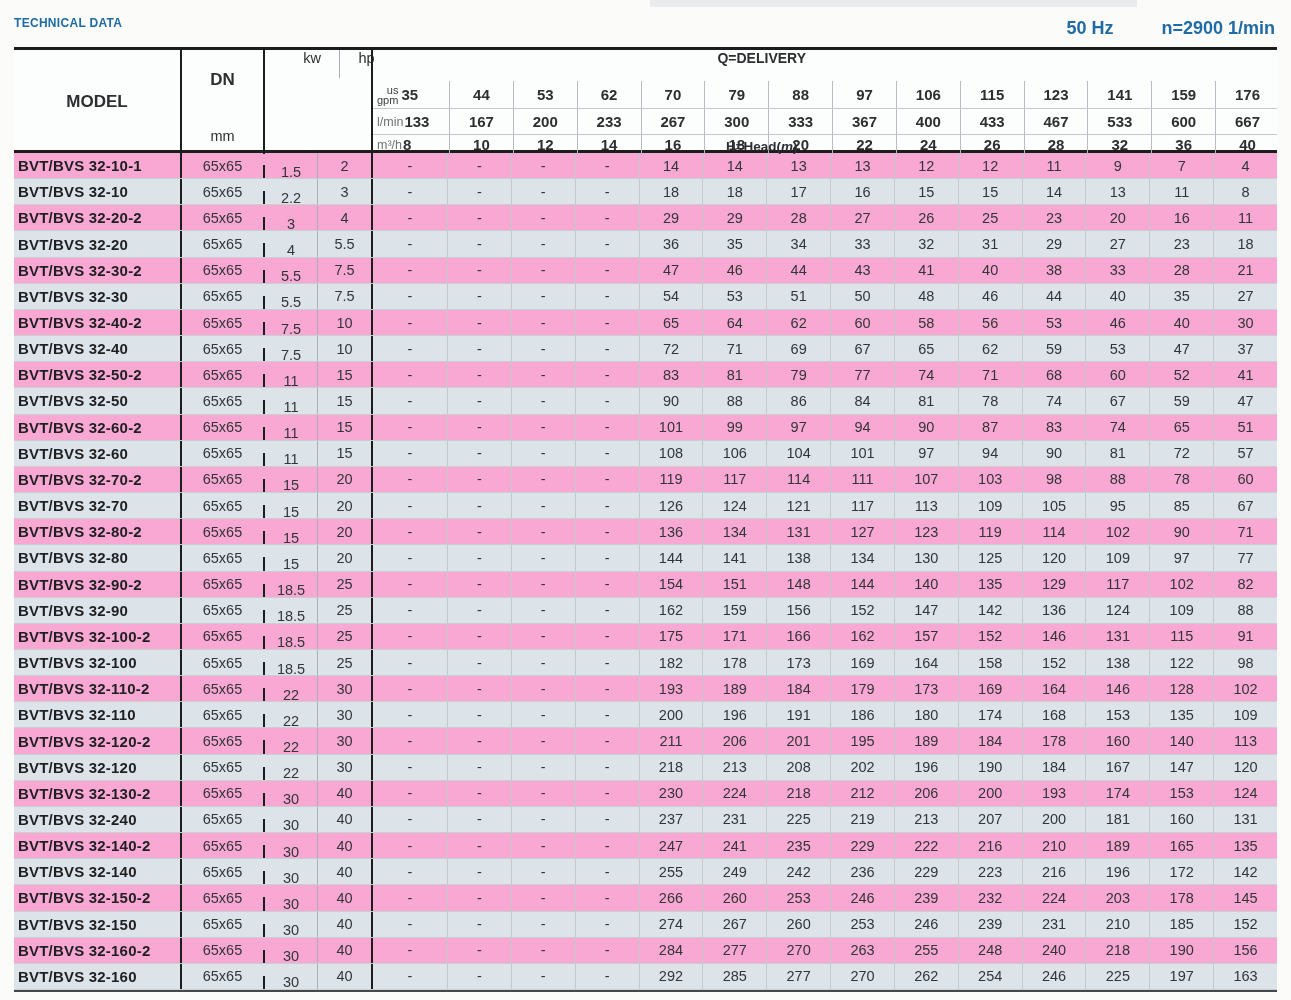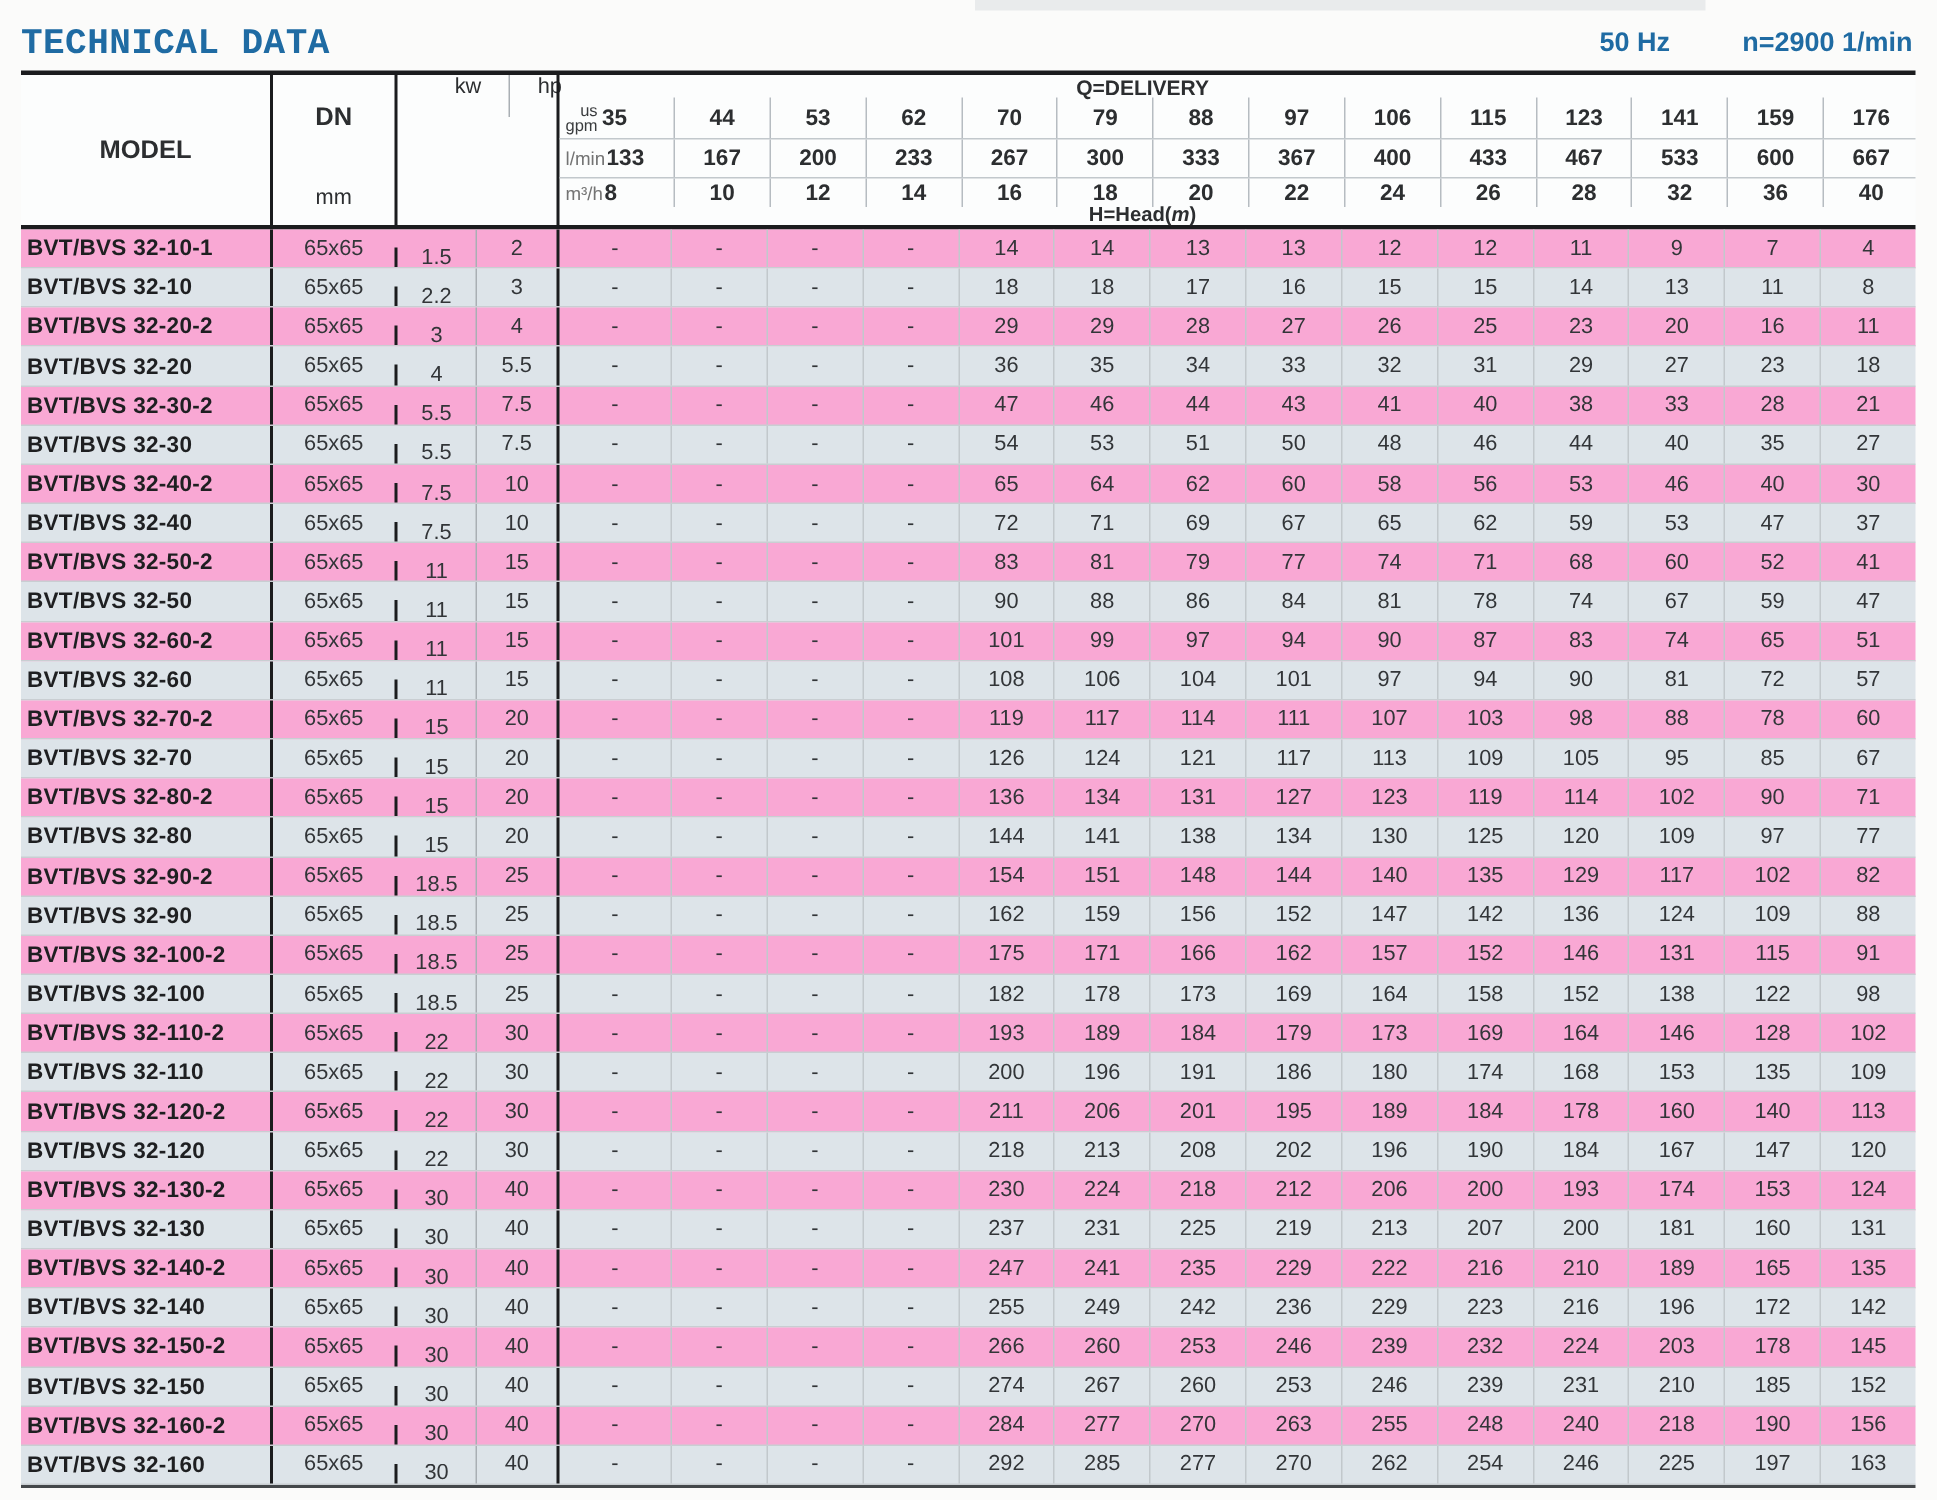--- a/index.html
+++ b/index.html
@@ -13,21 +13,21 @@
     --thick:#1b1c1e;
     --thin:#c2c8cc;
     --rowline:#c9ced2;
     --stripe:#dde4e9;
     --blue:#1f6ba3;
     --dcols:76px repeat(13, 63.85px);
   }
   .top-strip{position:absolute;left:650px;top:0;width:487px;height:7px;background:#e9ebec;}
   .page-title{
     position:absolute;left:14px;top:16px;
-    font-size:24px;font-weight:bold;color:var(--blue);letter-spacing:.3px;font-family:Liberation Mono, monospace;
+    font-size:12px;font-weight:bold;color:var(--blue);letter-spacing:.3px;
   }
   .freq-wrap{position:absolute;top:18px;right:16px;display:flex;gap:48px;
     font-size:18px;font-weight:bold;color:var(--blue);}
   
   .tbl{position:absolute;left:14px;top:47px;width:1263px;
        border-top:3px solid var(--thick);}
   
   .thead{display:grid;grid-template-columns:166px 83px 108px 906px;height:100px;
          border-bottom:3px solid var(--thick);background:#fcfdfd;}
   .h-model{display:flex;align-items:center;justify-content:center;
@@ -43,21 +43,21 @@
   .h-power .p-units div{text-align:center;font-size:14.5px;}
   .h-power .p-units div:last-child{border-left:1px solid #a9afb4;}
   .h-delivery{position:relative;border-left:2.5px solid var(--thick);
               display:flex;flex-direction:column;padding-top:15px;}
   .q-label{position:absolute;top:0;left:43%;transform:translateX(-50%);
            font-size:14px;font-weight:bold;white-space:nowrap;}
   .head-label{position:absolute;bottom:0;left:43%;transform:translateX(-50%);
            font-size:13.5px;font-weight:bold;white-space:nowrap;}
   .head-label .it{font-style:italic;}
   .urow{display:grid;grid-template-columns:var(--dcols);}
-  .urow.r-gpm{height:27px;}
+  .urow.r-gpm{height:27px;margin-top:16px;}
   .urow.r-lmin{height:25px;border-top:1px solid var(--thin);}
   .urow.r-m3h{height:19px;border-top:1px solid var(--thin);}
   .urow .ucell{display:flex;align-items:center;justify-content:center;
                font-weight:bold;font-size:15px;}
   .urow .ucell + .ucell{border-left:1px solid #b6bcc1;}
   .urow .ucell:first-child{justify-content:flex-start;padding-left:4px;}
   .unit-stack{font-weight:normal;font-size:11px;line-height:10px;text-align:right;
               margin-right:3px;color:#3a3c3e;}
   .unit-inline{font-weight:normal;font-size:12.5px;margin-right:1px;color:#737373;}
   
@@ -657,21 +657,21 @@
         <div class="cell c-head">218</div>
         <div class="cell c-head">212</div>
         <div class="cell c-head">206</div>
         <div class="cell c-head">200</div>
         <div class="cell c-head">193</div>
         <div class="cell c-head">174</div>
         <div class="cell c-head">153</div>
         <div class="cell c-head">124</div>
       </div>
       <div class="row">
-        <div class="cell c-model">BVT/BVS 32-130</div>
+        <div class="cell c-model">BVT/BVS 32-240</div>
         <div class="cell c-dn">65x65</div>
         <div class="cell c-kw">30</div>
         <div class="cell c-hp">40</div>
         <div class="cell c-head c-d0">-</div>
         <div class="cell c-head">-</div>
         <div class="cell c-head">-</div>
         <div class="cell c-head">-</div>
         <div class="cell c-head">237</div>
         <div class="cell c-head">231</div>
         <div class="cell c-head">225</div>

